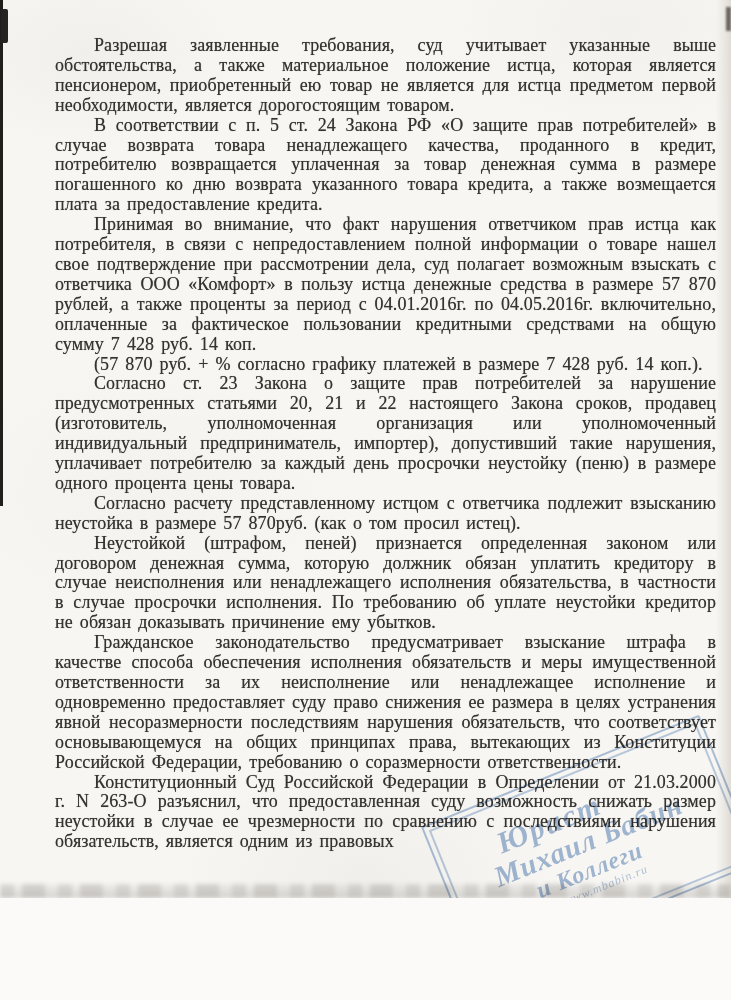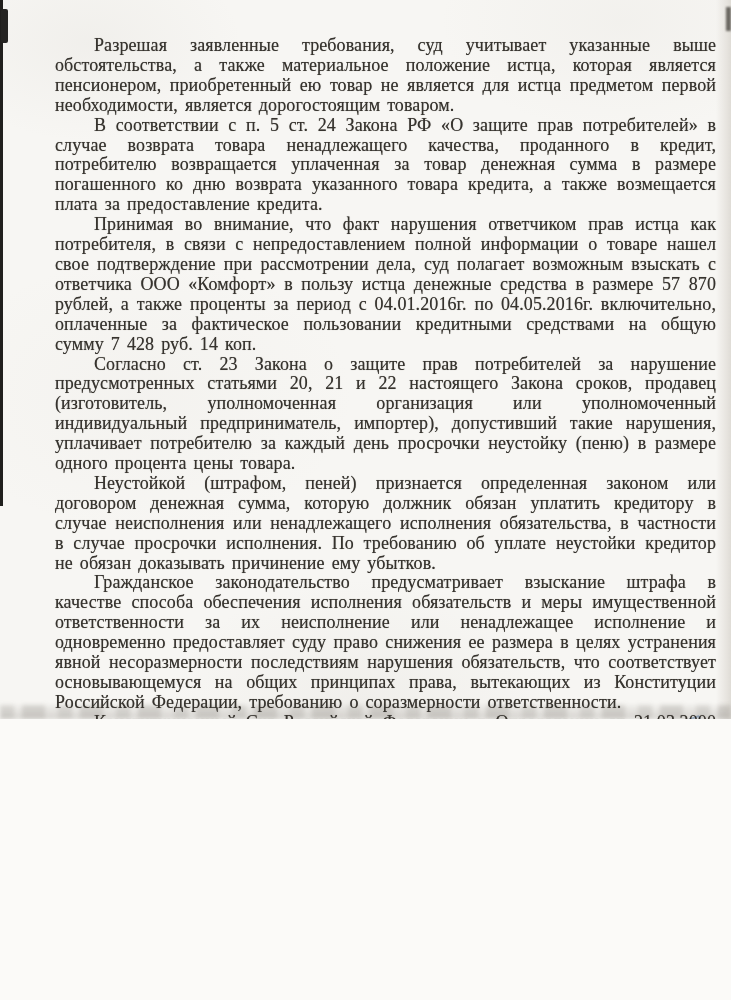--- a/index.html
+++ b/index.html
@@ -5,21 +5,21 @@
   * { box-sizing: border-box; }
   html,body { margin:0; padding:0; }
   body {
     width:731px; height:1000px;
     font-family:"Liberation Serif", serif;
     background:#fbfaf8;
     overflow:hidden;
   }
   .scan-page {
     position:relative;
-    width:731px; height:719px;
+    width:731px; height:898px;
     background:
       radial-gradient(220px 140px at 12% 6%, rgba(185,180,170,0.10), rgba(185,180,170,0) 70%),
       radial-gradient(260px 160px at 85% 3%, rgba(185,180,170,0.08), rgba(185,180,170,0) 70%),
       radial-gradient(300px 200px at 20% 55%, rgba(190,185,176,0.06), rgba(190,185,176,0) 70%),
       radial-gradient(280px 180px at 50% 98%, rgba(180,175,166,0.10), rgba(180,175,166,0) 70%),
       #f7f6f3;
     overflow:hidden;
   }
 
   
@@ -107,21 +107,23 @@
   <div class="edge-left-strip"></div>
   <div class="edge-left-blob"></div>
   <div class="edge-right-band"></div>
   <div class="edge-right-notch"></div>
   <div class="edge-bottom-band"></div>
 
   <div class="text-column">
     <p>Разрешая заявленные требования, суд учитывает указанные выше обстоятельства, а также материальное положение истца, которая является пенсионером, приобретенный ею товар не является для истца предметом первой необходимости, является дорогостоящим товаром.</p>
     <p>В соответствии с п. 5 ст. 24 Закона РФ «О защите прав потребителей» в случае возврата товара ненадлежащего качества, проданного в кредит, потребителю возвращается уплаченная за товар денежная сумма в размере погашенного ко дню возврата указанного товара кредита, а также возмещается плата за предоставление кредита.</p>
     <p>Принимая во внимание, что факт нарушения ответчиком прав истца как потребителя, в связи с непредоставлением полной информации о товаре нашел свое подтверждение при рассмотрении дела, суд полагает возможным взыскать с ответчика ООО «Комфорт» в пользу истца денежные средства в размере 57 870 рублей, а также проценты за период с 04.01.2016г. по 04.05.2016г. включительно, оплаченные за фактическое пользовании кредитными средствами на общую сумму 7 428 руб. 14 коп.</p>
+    <p>(57 870 руб. + % согласно графику платежей в размере 7 428 руб. 14 коп.).</p>
     <p>Согласно ст. 23 Закона о защите прав потребителей за нарушение предусмотренных статьями 20, 21 и 22 настоящего Закона сроков, продавец (изготовитель, уполномоченная организация или уполномоченный индивидуальный предприниматель, импортер), допустивший такие нарушения, уплачивает потребителю за каждый день просрочки неустойку (пеню) в размере одного процента цены товара.</p>
+    <p>Согласно расчету представленному истцом с ответчика подлежит взысканию неустойка в размере 57 870руб. (как о том просил истец).</p>
     <p>Неустойкой (штрафом, пеней) признается определенная законом или договором денежная сумма, которую должник обязан уплатить кредитору в случае неисполнения или ненадлежащего исполнения обязательства, в частности в случае просрочки исполнения. По требованию об уплате неустойки кредитор не обязан доказывать причинение ему убытков.</p>
     <p>Гражданское законодательство предусматривает взыскание штрафа в качестве способа обеспечения исполнения обязательств и меры имущественной ответственности за их неисполнение или ненадлежащее исполнение и одновременно предоставляет суду право снижения ее размера в целях устранения явной несоразмерности последствиям нарушения обязательств, что соответствует основывающемуся на общих принципах права, вытекающих из Конституции Российской Федерации, требованию о соразмерности ответственности.</p>
     <p>Конституционный Суд Российской Федерации в Определении от 21.03.2000 г. N 263-О разъяснил, что предоставленная суду возможность снижать размер неустойки в случае ее чрезмерности по сравнению с последствиями нарушения обязательств, является одним из правовых</p>
   </div>
 
   <div class="page-number">10</div>
 
   <div class="stamp">
     <div class="stamp-inner">
       <div class="stamp-line1">Юрист</div>

